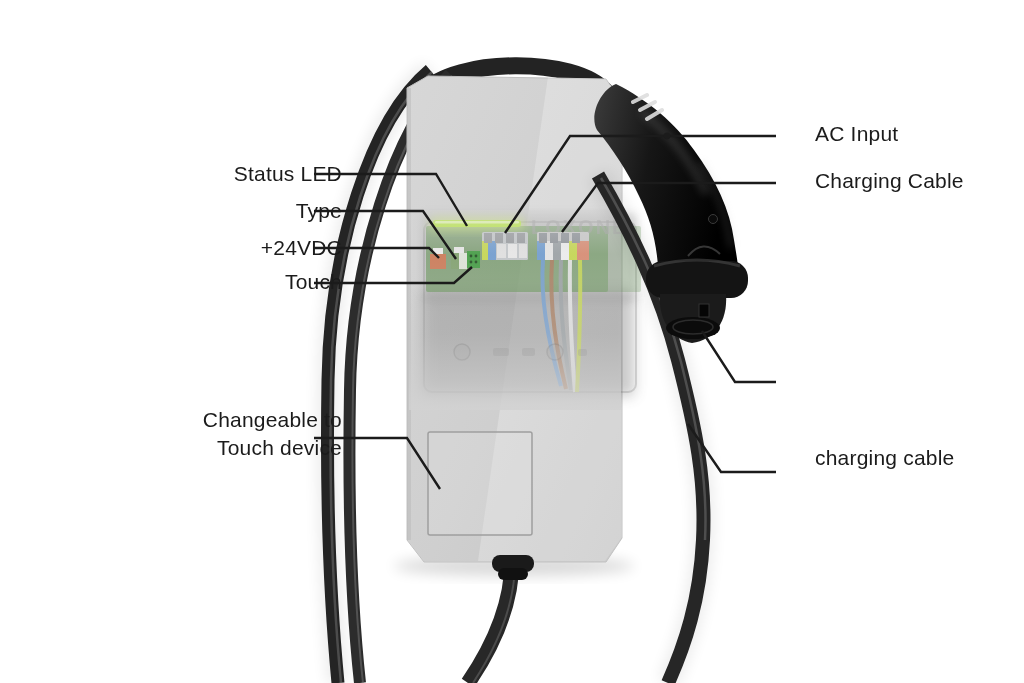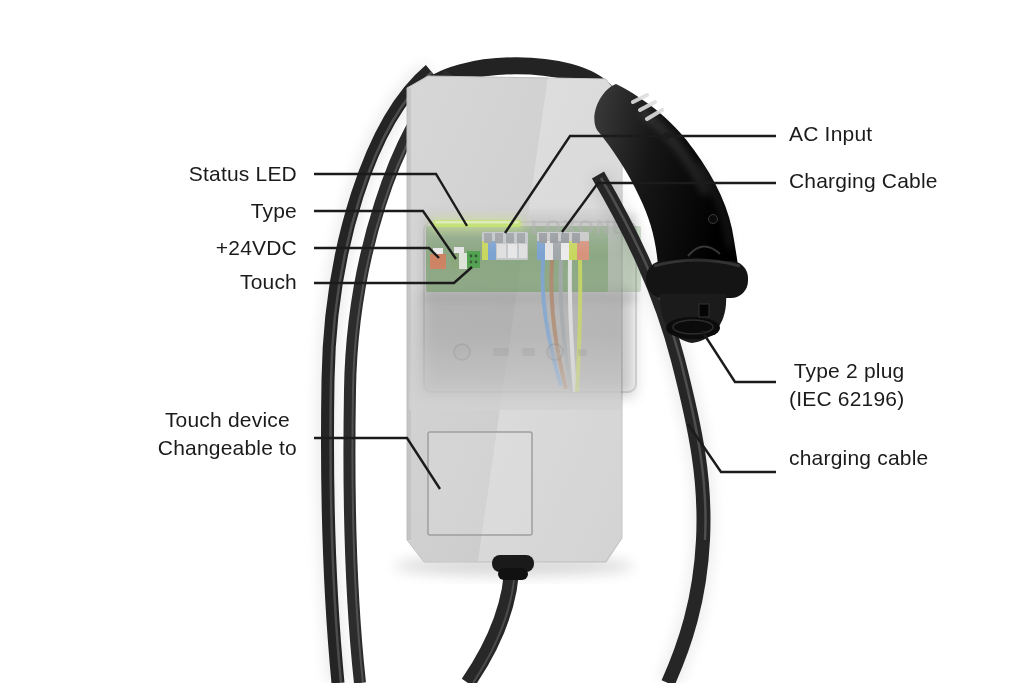--- a/index.html
+++ b/index.html
@@ -12,22 +12,22 @@
   }
   .stage svg{position:absolute;left:0;top:0;}
   .lbl{
     position:absolute;
     font-size:21px;
     line-height:28px;
     letter-spacing:0.2px;
     color:#1b1b1b;
     white-space:nowrap;
   }
-  .lbl.left{right:727px;text-align:center;}
-  .lbl.right{left:789px;text-align:right;}
+  .lbl.left{right:682px;text-align:right;}
+  .lbl.right{left:815px;text-align:center;}
 </style>
 </head>
 <body>
 
 <div class="stage">
 
   <svg width="1024" height="683" viewBox="0 0 1024 683">
     <defs>
       <linearGradient id="boxg" x1="0" y1="0" x2="1" y2="1">
         <stop offset="0" stop-color="#dcdcdc"></stop>
@@ -193,27 +193,23 @@
       <polyline points="688,424 721,472 776,472"></polyline>
     </g>
     <circle cx="667" cy="136" r="3.4" fill="#1b1b1b"></circle>
   </svg>
 
   <div class="lbl left" style="top:160px">Status LED</div>
   <div class="lbl left" style="top:197px">Type</div>
   <div class="lbl left" style="top:234px">+24VDC</div>
   <div class="lbl left" style="top:268px">Touch</div>
   <div class="lbl left" style="top:406px">
+    <div>Changeable to</div>
     <div>Touch device</div>
-    <div>Changeable to</div>
   </div>
 
   <div class="lbl right" style="top:120px">AC Input</div>
   <div class="lbl right" style="top:167px">Charging Cable</div>
-  <div class="lbl right" style="top:357px">
-    <div>Type 2 plug</div>
-    <div>(IEC 62196)</div>
-  </div>
   <div class="lbl right" style="top:444px">
     <div>charging cable</div>
   </div>
 
 </div>
 
 </body></html>

